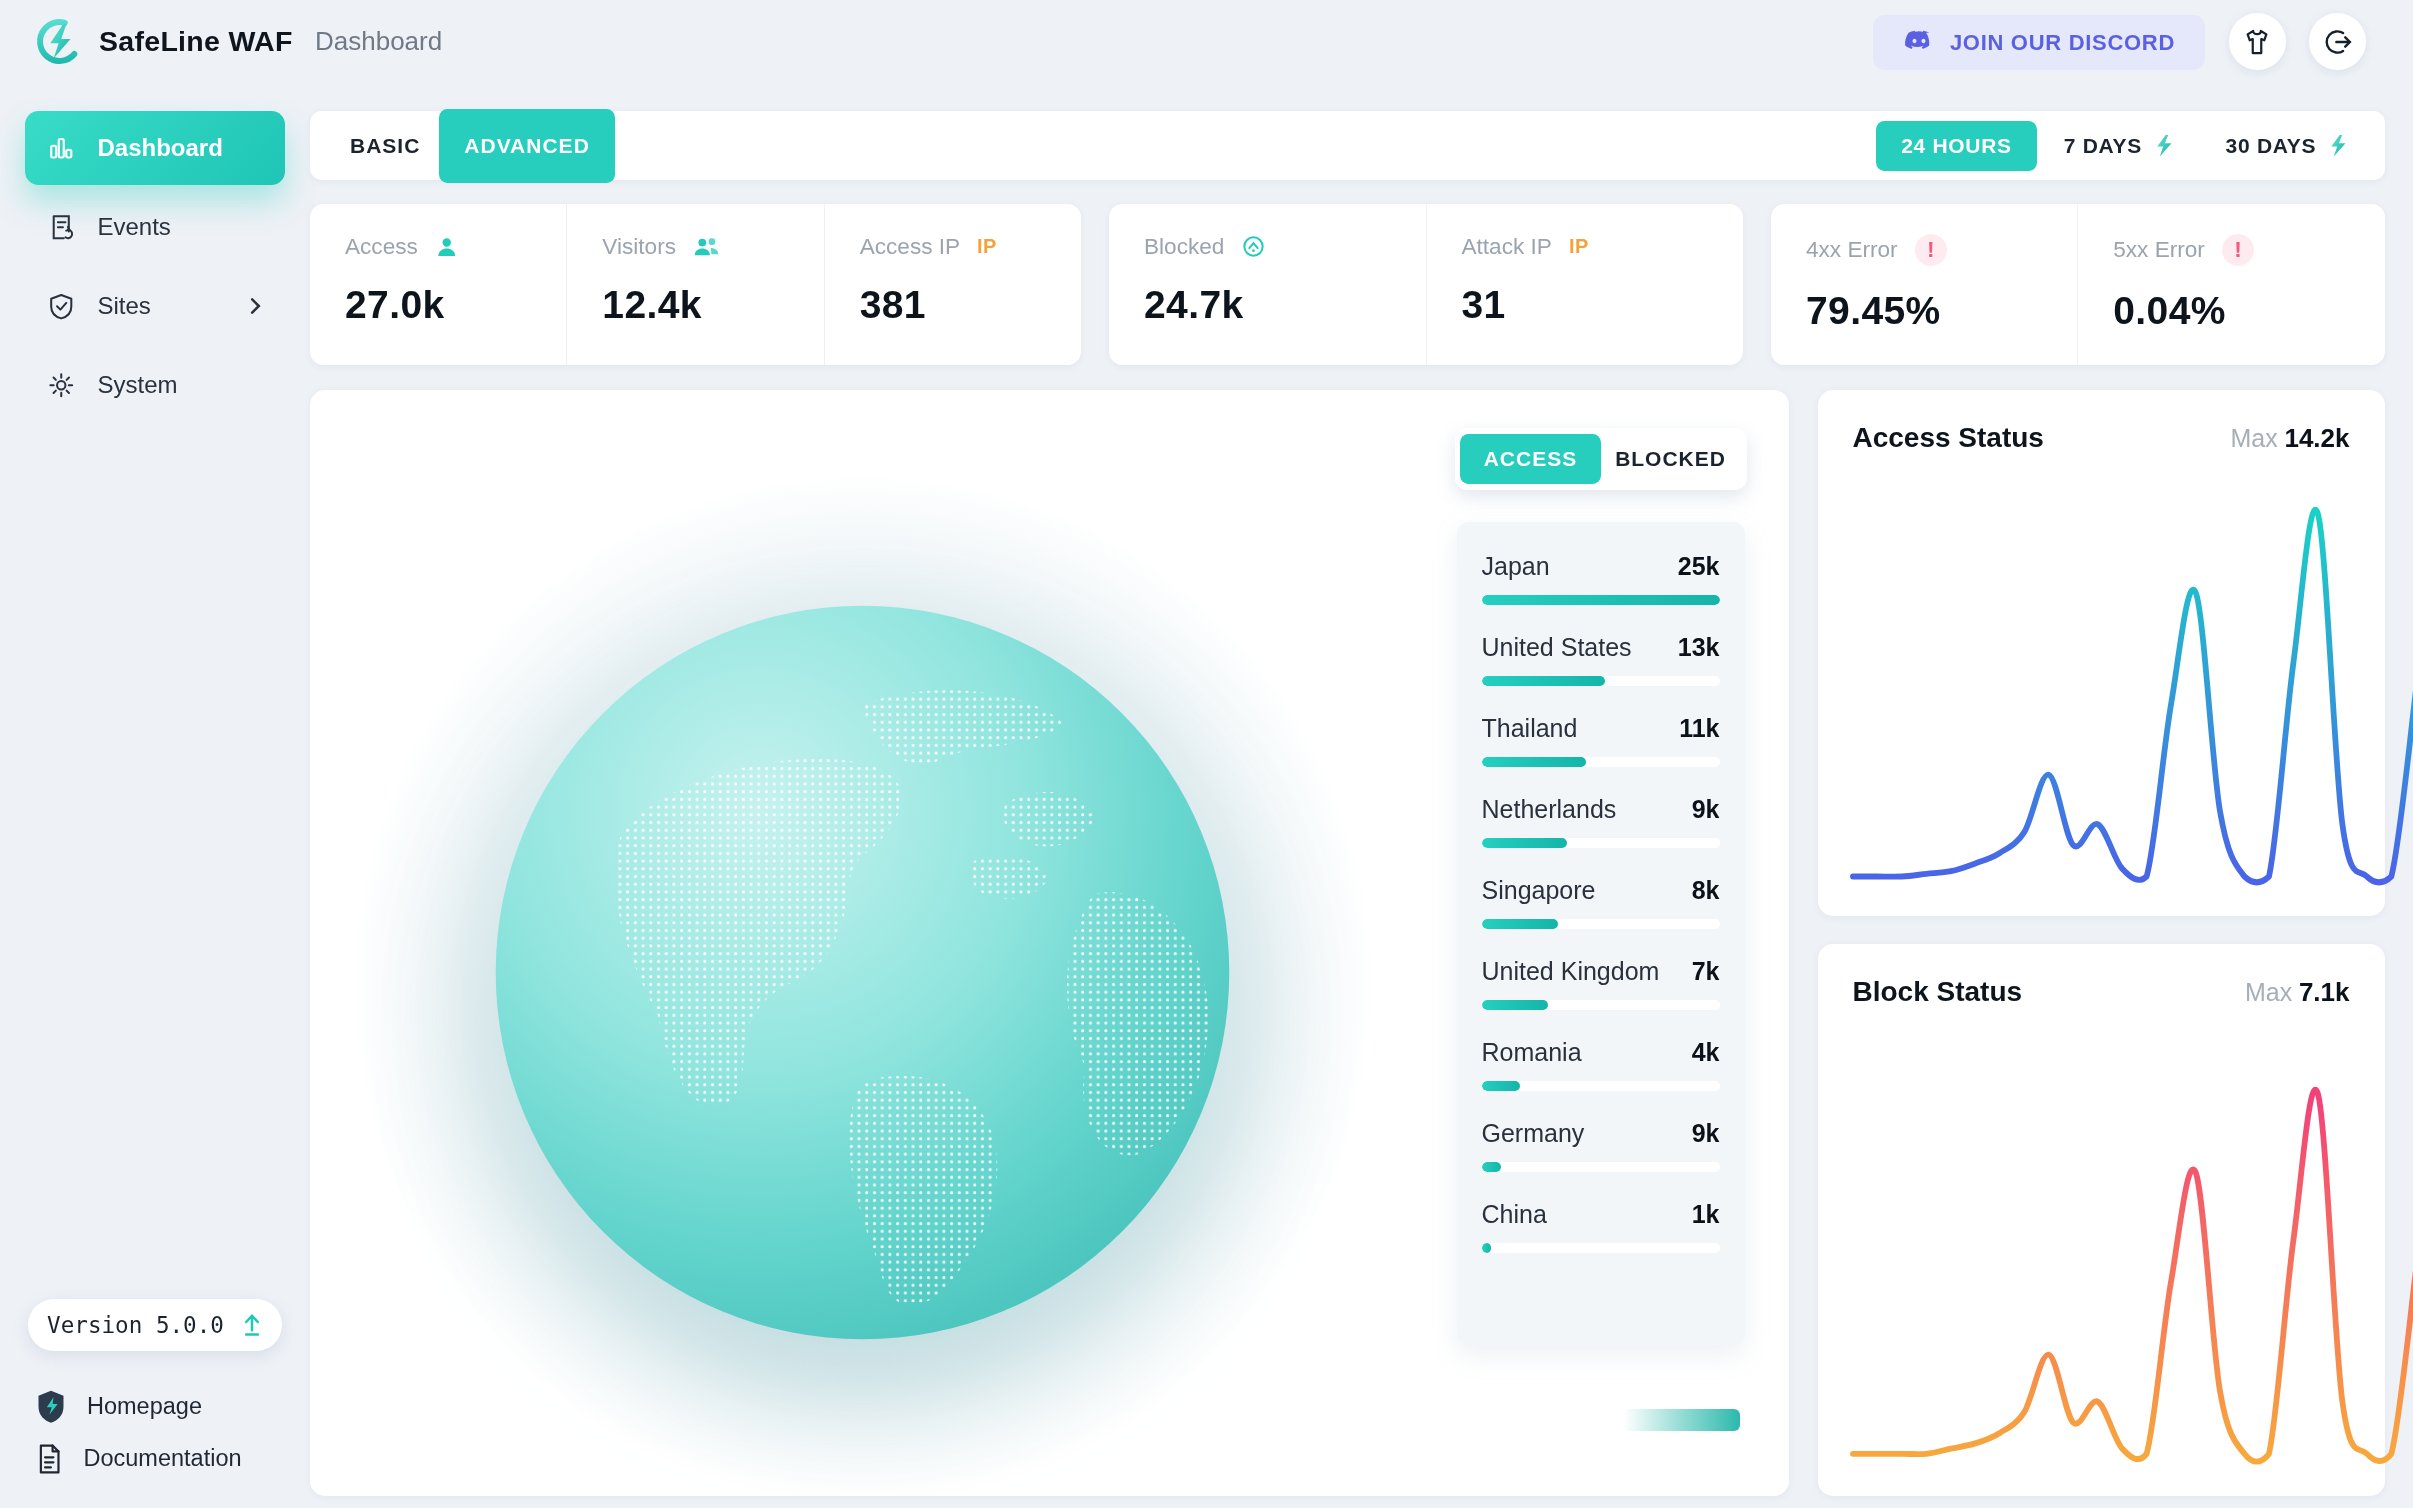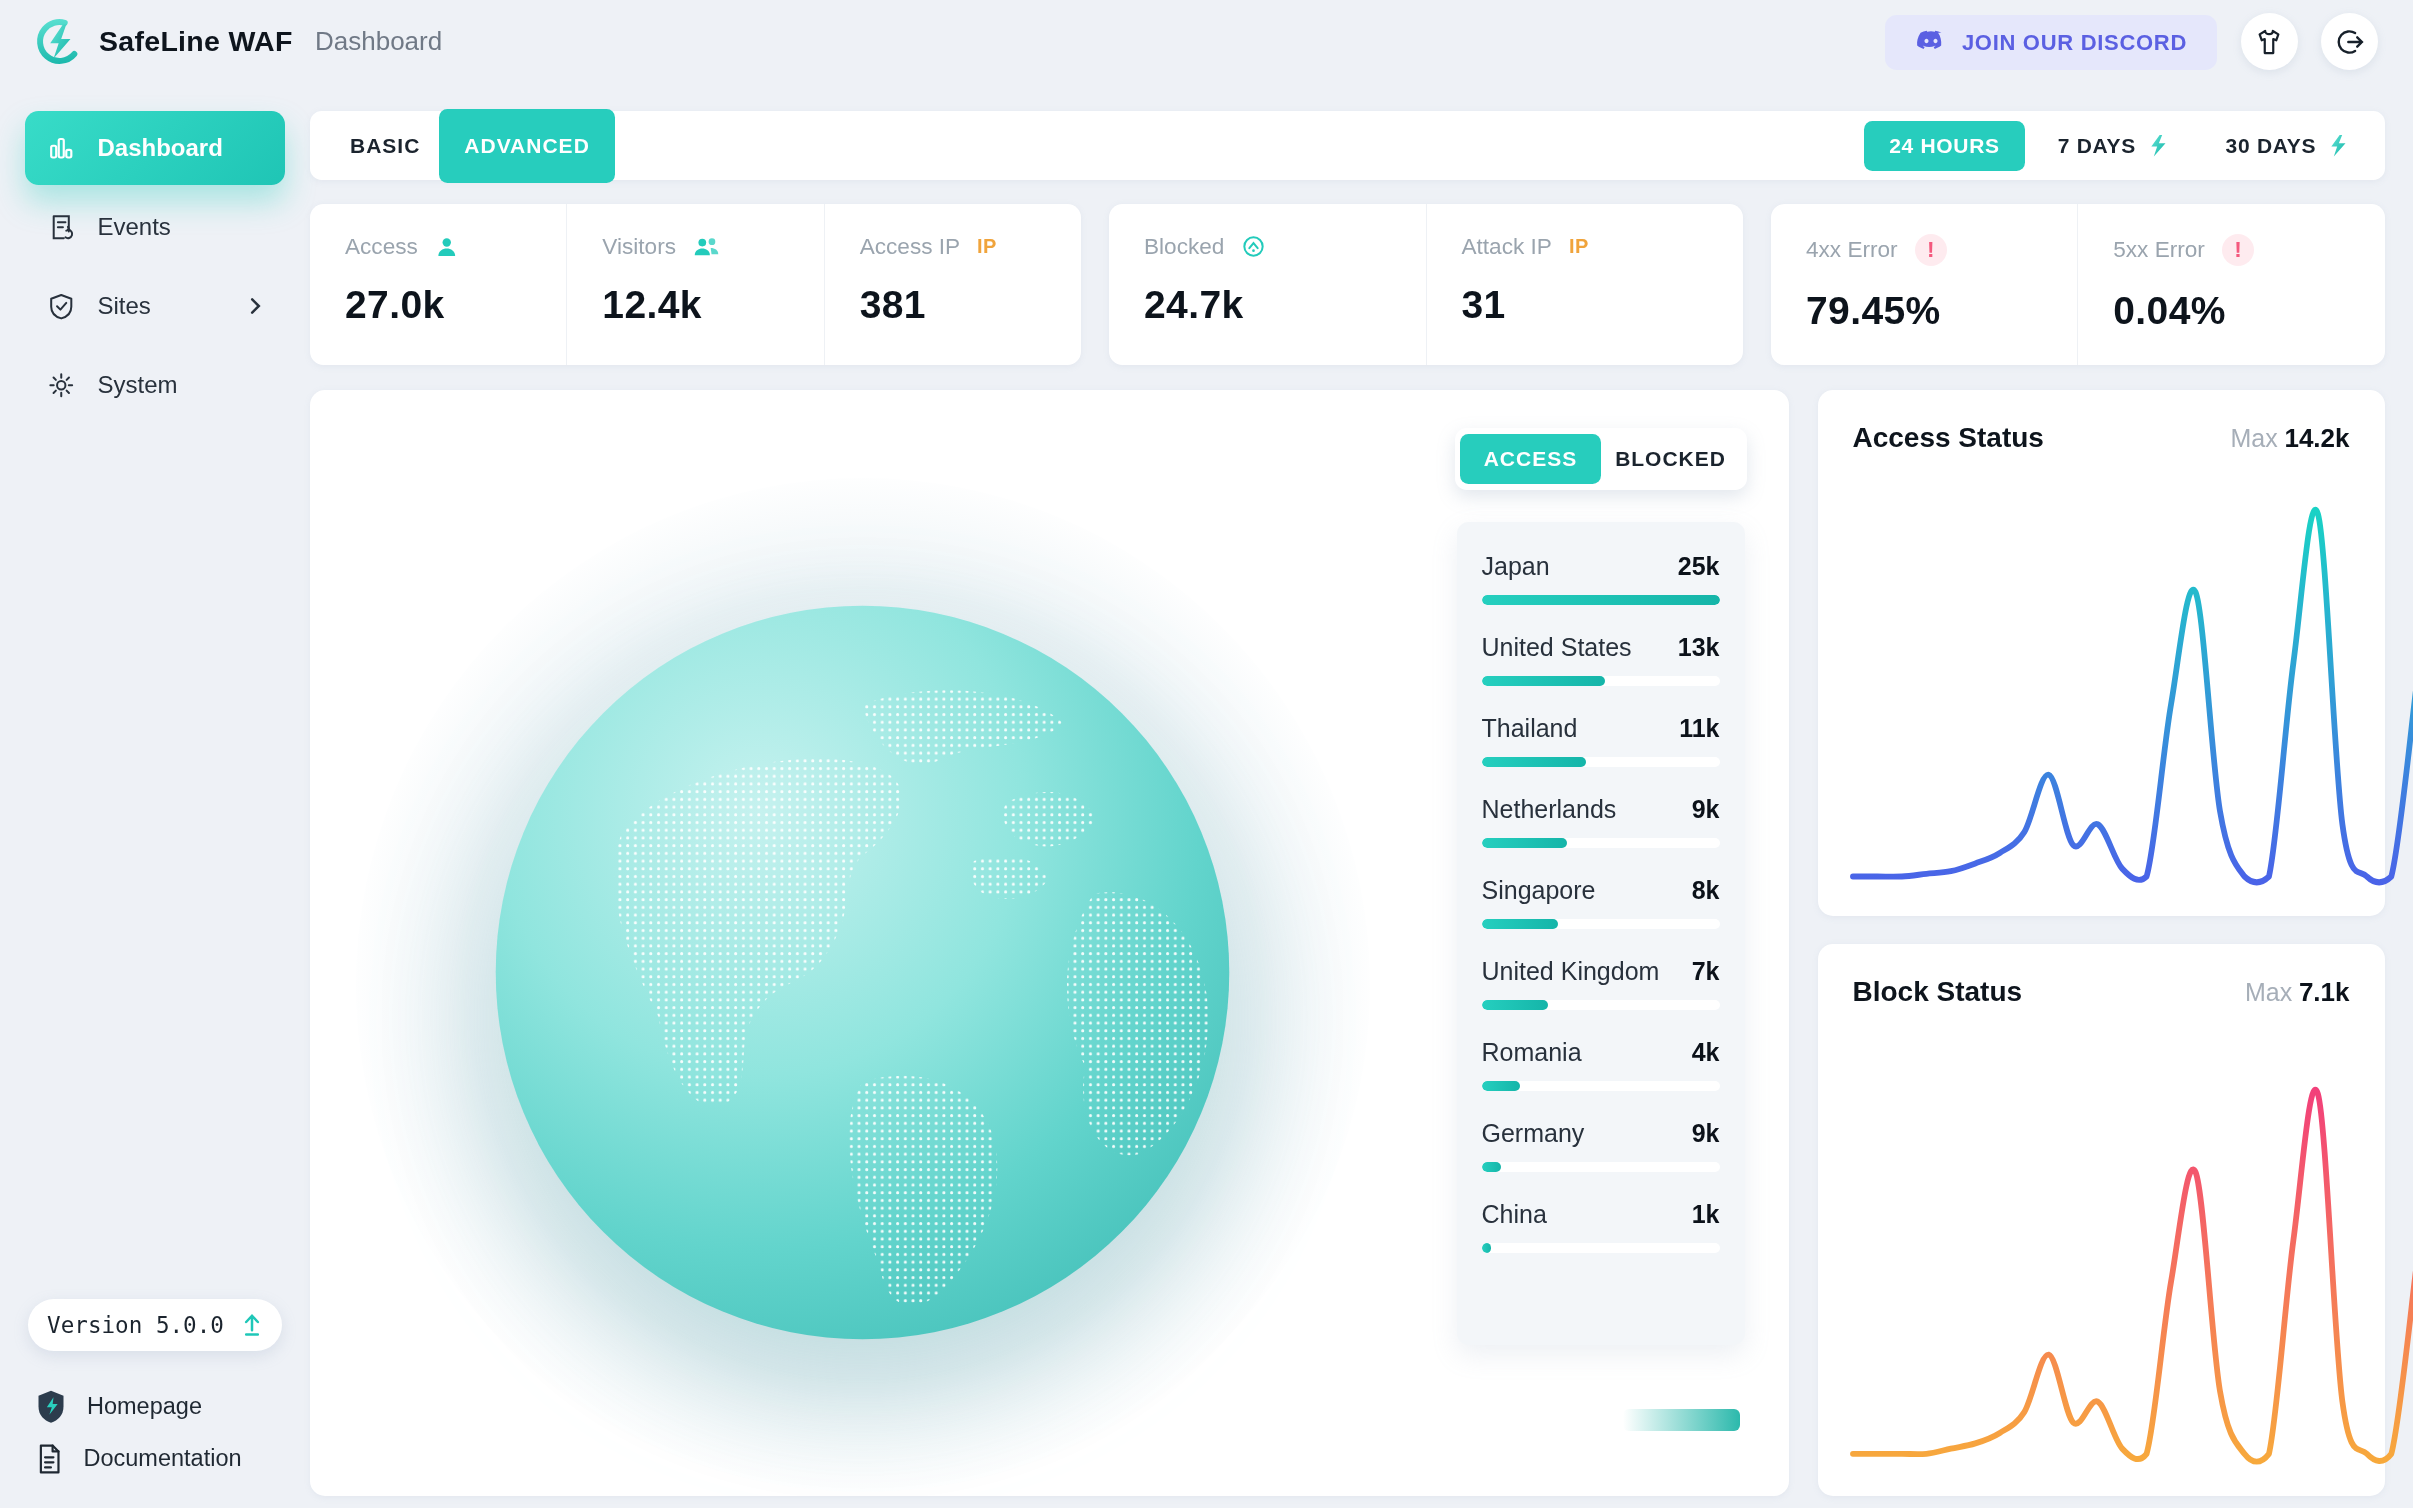--- a/index.html
+++ b/index.html
@@ -3,21 +3,21 @@
 <meta charset="utf-8">
 <style>
   html,body{margin:0;padding:0}
   body{
     width:2413px;height:1508px;overflow:hidden;position:relative;
     background:#eef1f6;color:#16202b;
     font-family:"Liberation Sans","DejaVu Sans",sans-serif;
     -webkit-font-smoothing:antialiased;
   }
   
-  .header{position:absolute;top:0;left:0;right:0;height:83px;display:flex;align-items:center}
+  .header{position:absolute;top:0;left:0;right:12px;height:83px;display:flex;align-items:center}
   .brand{width:310px;box-sizing:border-box;padding-left:35px;display:flex;align-items:center;gap:15px}
   .brand-name{font-size:28.5px;font-weight:800;color:#0e151d;letter-spacing:0.3px}
   .page-title{font-size:26px;color:#707986;margin-left:5px}
   .header-right{margin-left:auto;display:flex;align-items:flex-end;gap:23.5px;padding-right:35px}
   .discord-btn{height:55px;padding:0 30px;border-radius:11.7px;background:#e5e7fb;color:#5b60e2;
     font-weight:700;font-size:22px;letter-spacing:0.7px;display:flex;align-items:center;gap:15px;cursor:pointer;border:none}
   .icon-btn{width:57px;height:57px;border-radius:50%;background:#fff;display:flex;align-items:center;justify-content:center;
     box-shadow:0 2.5px 8.4px rgba(140,160,185,.18);cursor:pointer}
   
   .sidebar{position:absolute;top:111px;left:0;width:310px;bottom:0;box-sizing:border-box;
@@ -33,21 +33,21 @@
     gap:17px;font-family:"DejaVu Sans Mono","Liberation Mono",monospace;font-size:22.6px;color:#1b242e;
     box-shadow:0 5px 15px rgba(140,160,185,.22);margin:0 3.4px 30px;cursor:pointer}
   .side-link{display:flex;align-items:center;gap:20px;font-size:23.5px;color:#1f2832;height:52px;padding-left:10px;cursor:pointer}
   
   .main{position:absolute;left:310px;top:111px;right:28.5px;bottom:17px}
   .toolbar{height:69px;background:#fff;border-radius:11.7px;display:flex;align-items:center;
     padding:0 11.7px 0 35px;box-sizing:border-box;box-shadow:0 1.7px 6.7px rgba(140,160,185,.10)}
   .mode-tab{font-size:21px;letter-spacing:1px;color:#1b242e;margin-right:14px;font-weight:600;cursor:pointer;
     padding:12.6px 5px;border-radius:8.4px}
   .mode-tab.active{background:#27cdbd;color:#fff;padding:25px 25px;margin-right:0}
-  .ranges{margin-left:auto;display:flex;gap:8px}
+  .ranges{margin-left:auto;display:flex;gap:2px}
   .range{font-size:21px;letter-spacing:0.7px;color:#1b242e;display:flex;align-items:center;gap:11.7px;
     padding:0 25px;height:50px;border-radius:8.4px;cursor:pointer;font-weight:600}
   .range.active{background:#27cdbd;color:#fff}
   
   .stats-row{display:flex;gap:28px;margin-top:23.5px}
   .stat-card{background:#fff;border-radius:13.4px;height:161px;display:flex;box-shadow:0 1.7px 6.7px rgba(140,160,185,.10);box-sizing:border-box}
   .stat-card.c1{width:771px}.stat-card.c2{width:634px}.stat-card.c3{flex:1}
   .stat{flex:1;padding:30px 35px;box-sizing:border-box}
   .stat + .stat{border-left:1.7px solid #eef1f5}
   .stat-head{display:flex;align-items:center;gap:17px}

